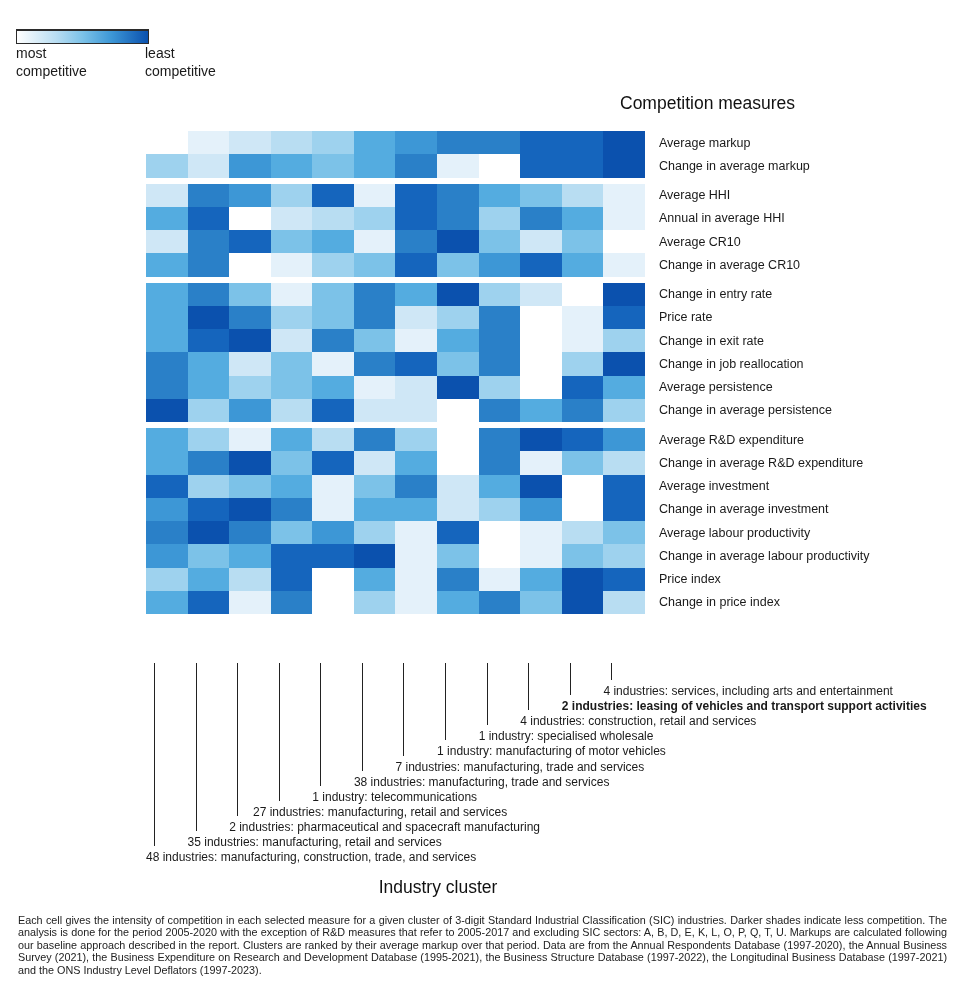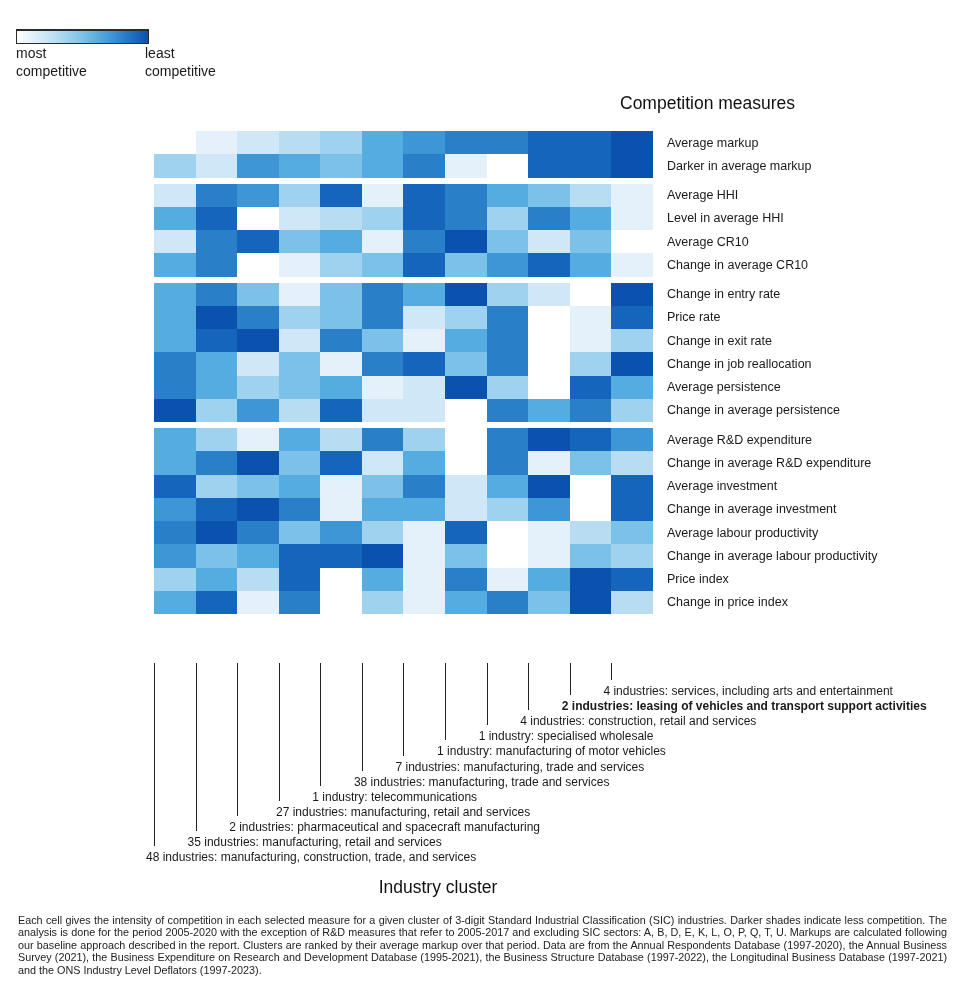--- a/index.html
+++ b/index.html
@@ -13,21 +13,21 @@
     border:1px solid #2b2b2b;border-top-width:2px;
     background:linear-gradient(90deg,#ffffff 0%,#b8ddf2 30%,#7cc2e8 50%,#3d97d6 72%,#0b51ae 100%);
   }
   .legend-label{position:absolute;top:44px;font-size:14px;line-height:1.3;width:92px;color:#1a1a1a;}
   #legend-most{left:16px;}
   #legend-least{left:145px;}
   
   #title-measures{position:absolute;left:620px;top:93px;font-size:17.5px;color:#111;}
   #title-cluster{position:absolute;left:438px;top:877px;font-size:17.5px;color:#111;transform:translateX(-50%);white-space:nowrap;}
   
-  #heatmap{position:absolute;left:146px;top:131px;width:500px;margin-left:8px;}
+  #heatmap{position:absolute;left:146px;top:131px;width:500px;}
   .hm-row{display:flex;height:23.25px;position:relative;}
   .hm-gap{height:6px;}
   .hm-cell{width:41.583px;height:100%;flex:0 0 auto;}
   .hm-row-label{
     position:absolute;left:513px;top:50%;transform:translateY(-50%);
     font-size:12.5px;white-space:nowrap;color:#1a1a1a;
   }
   
   #col-axis{position:absolute;left:0;top:663px;width:965px;height:210px;}
   .col-tick{position:absolute;top:0;width:1px;background:#222;}
@@ -71,21 +71,21 @@
         <span class="hm-cell" style="background: rgb(61, 151, 214);"></span>
         <span class="hm-cell" style="background: rgb(84, 172, 224);"></span>
         <span class="hm-cell" style="background: rgb(124, 194, 232);"></span>
         <span class="hm-cell" style="background: rgb(84, 172, 224);"></span>
         <span class="hm-cell" style="background: rgb(42, 128, 200);"></span>
         <span class="hm-cell" style="background: rgb(228, 241, 250);"></span>
         <span class="hm-cell" style="background: rgb(255, 255, 255);"></span>
         <span class="hm-cell" style="background: rgb(21, 101, 189);"></span>
         <span class="hm-cell" style="background: rgb(21, 101, 189);"></span>
         <span class="hm-cell" style="background: rgb(11, 81, 174);"></span>
-        <span class="hm-row-label">Darker in average markup</span>
+        <span class="hm-row-label">Change in average markup</span>
       </div>
       <div class="hm-gap"></div>
       <div class="hm-row">
         <span class="hm-cell" style="background: rgb(207, 231, 246);"></span>
         <span class="hm-cell" style="background: rgb(42, 128, 200);"></span>
         <span class="hm-cell" style="background: rgb(61, 151, 214);"></span>
         <span class="hm-cell" style="background: rgb(158, 210, 238);"></span>
         <span class="hm-cell" style="background: rgb(21, 101, 189);"></span>
         <span class="hm-cell" style="background: rgb(228, 241, 250);"></span>
         <span class="hm-cell" style="background: rgb(21, 101, 189);"></span>
@@ -102,21 +102,21 @@
         <span class="hm-cell" style="background: rgb(255, 255, 255);"></span>
         <span class="hm-cell" style="background: rgb(207, 231, 246);"></span>
         <span class="hm-cell" style="background: rgb(184, 221, 242);"></span>
         <span class="hm-cell" style="background: rgb(158, 210, 238);"></span>
         <span class="hm-cell" style="background: rgb(21, 101, 189);"></span>
         <span class="hm-cell" style="background: rgb(42, 128, 200);"></span>
         <span class="hm-cell" style="background: rgb(158, 210, 238);"></span>
         <span class="hm-cell" style="background: rgb(42, 128, 200);"></span>
         <span class="hm-cell" style="background: rgb(84, 172, 224);"></span>
         <span class="hm-cell" style="background: rgb(228, 241, 250);"></span>
-        <span class="hm-row-label">Level in average HHI</span>
+        <span class="hm-row-label">Annual in average HHI</span>
       </div>
       <div class="hm-row">
         <span class="hm-cell" style="background: rgb(207, 231, 246);"></span>
         <span class="hm-cell" style="background: rgb(42, 128, 200);"></span>
         <span class="hm-cell" style="background: rgb(21, 101, 189);"></span>
         <span class="hm-cell" style="background: rgb(124, 194, 232);"></span>
         <span class="hm-cell" style="background: rgb(84, 172, 224);"></span>
         <span class="hm-cell" style="background: rgb(228, 241, 250);"></span>
         <span class="hm-cell" style="background: rgb(42, 128, 200);"></span>
         <span class="hm-cell" style="background: rgb(11, 81, 174);"></span>
@@ -356,21 +356,21 @@
     </div>
 
   <div id="col-axis">
       <div class="col-tick" style="left: 154px; height: 183.1px;"></div>
       <div class="col-label" style="left: 146px; top: 187.1px;">48 industries: manufacturing, construction, trade, and services</div>
       <div class="col-tick" style="left: 195.583px; height: 168px;"></div>
       <div class="col-label" style="left: 187.583px; top: 172px;">35 industries: manufacturing, retail and services</div>
       <div class="col-tick" style="left: 237.166px; height: 152.9px;"></div>
       <div class="col-label" style="left: 229.166px; top: 156.9px;">2 industries: pharmaceutical and spacecraft manufacturing</div>
       <div class="col-tick" style="left: 278.749px; height: 137.8px;"></div>
-      <div class="col-label" style="left: 276px; top: 141.8px;">27 industries: manufacturing, retail and services</div>
+      <div class="col-label" style="left: 253px; top: 141.8px;">27 industries: manufacturing, retail and services</div>
       <div class="col-tick" style="left: 320.332px; height: 122.7px;"></div>
       <div class="col-label" style="left: 312.332px; top: 126.7px;">1 industry: telecommunications</div>
       <div class="col-tick" style="left: 361.915px; height: 107.6px;"></div>
       <div class="col-label" style="left: 353.915px; top: 111.6px;">38 industries: manufacturing, trade and services</div>
       <div class="col-tick" style="left: 403.498px; height: 92.5px;"></div>
       <div class="col-label" style="left: 395.498px; top: 96.5px;">7 industries: manufacturing, trade and services</div>
       <div class="col-tick" style="left: 445.081px; height: 77.4px;"></div>
       <div class="col-label" style="left: 437.081px; top: 81.4px;">1 industry: manufacturing of motor vehicles</div>
       <div class="col-tick" style="left: 486.664px; height: 62.3px;"></div>
       <div class="col-label" style="left: 478.664px; top: 66.3px;">1 industry: specialised wholesale</div>

